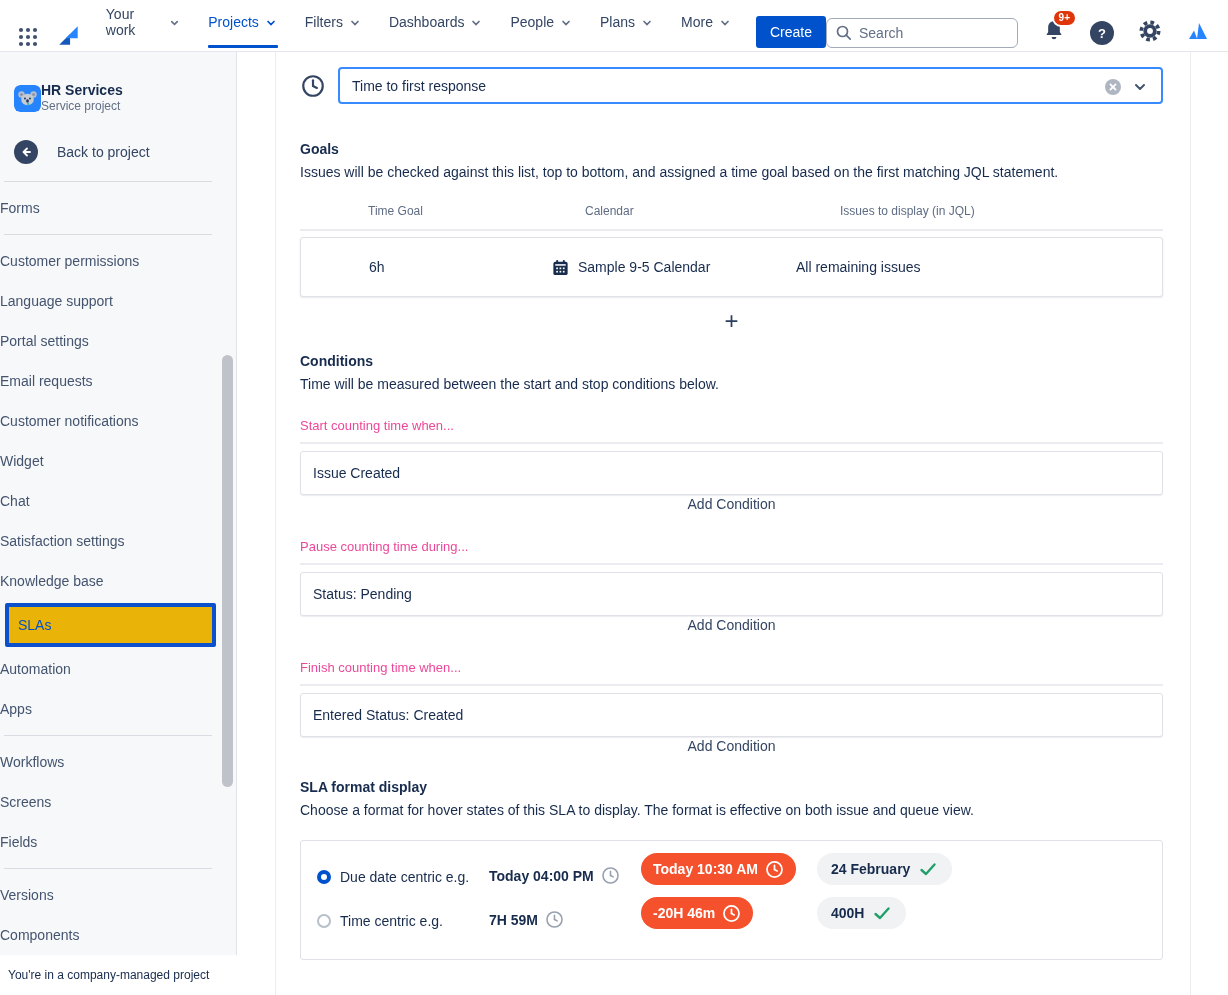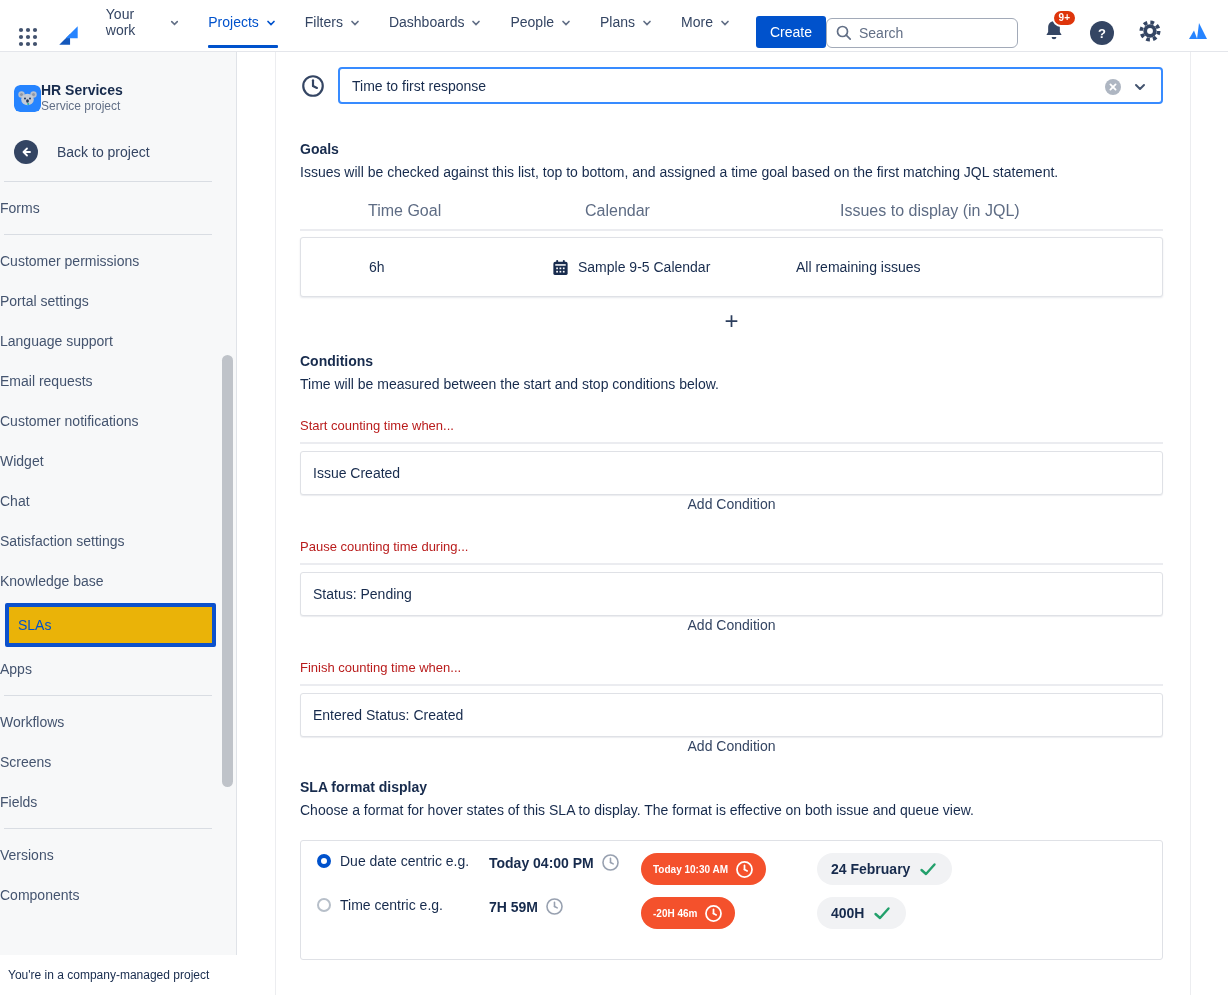--- a/index.html
+++ b/index.html
@@ -66,56 +66,56 @@
     background:#fff; display:flex; align-items:center; padding:0 64px 0 12px; font-size:14px;
     color:#172B4D; cursor:pointer; }
   .sla-clear { position:absolute; right:40px; top:10px; cursor:pointer; }
   .sla-chev { position:absolute; right:12px; top:9px; }
 
   .sec-title { font-size:14px; font-weight:bold; color:#172B4D; }
   .sec-desc { font-size:14px; color:#172B4D; margin-top:7px; }
 
   .goals { margin-top:37px; }
   .gtable-head { display:grid; grid-template-columns:240px 255px 1fr; margin-top:13px; height:38px;
-    align-items:center; border-bottom:2px solid #EBECF0; color:#5E6C84; font-size:16px; }
+    align-items:center; border-bottom:2px solid #EBECF0; color:#5E6C84; font-size:12px; }
   .gh1 { padding-left:68px; } .gh2 { padding-left:45px; } .gh3 { padding-left:45px; }
   .gtable-row { display:grid; grid-template-columns:240px 255px 1fr; align-items:center; height:60px;
     margin-top:6px; background:#fff; border:1px solid #DFE1E6; border-radius:3px;
     box-shadow:0 1px 2px rgba(9,30,66,0.10); font-size:14px; color:#172B4D; cursor:pointer; }
   .gc1 { padding-left:68px; }
   .gc2 { padding-left:10px; display:flex; align-items:center; gap:8px; }
   .plus-row { margin-top:12px; text-align:center; }
   .plus-btn { font-size:24px; font-weight:300; color:#2C3E5D; background:none; border:none;
     cursor:pointer; line-height:24px; font-family:inherit; }
 
   .conditions { margin-top:20px; }
   .cond-group { margin-top:26px; }
-  .cond-label { font-size:13px; color:#b91c1c; }
+  .cond-label { font-size:13px; color:#ec4899; }
   .cond-rule { border:none; border-top:2px solid #EBECF0; margin-top:9px; }
   .cond-box { margin-top:7px; height:44px; background:#fff; border:1px solid #DFE1E6; border-radius:3px;
     box-shadow:0 1px 1px rgba(9,30,66,0.08); display:flex; align-items:center; padding-left:12px;
     font-size:14px; color:#172B4D;text-align:right; }
   .add-cond { text-align:center; }
   .add-cond span { font-size:14px; font-weight:500; color:#344563; cursor:pointer; }
 
   .format { margin-top:24px; }
   .fmt-card { margin-top:22px; height:120px; background:#fff; border:1px solid #DFE1E6; border-radius:3px;
     padding:12px 16px; }
-  .fmt-row { display:flex; align-items:flex-start; height:32px; }
+  .fmt-row { display:flex; align-items:flex-end; height:32px; }
   .fmt-row + .fmt-row { margin-top:12px; }
   .fmt-opt { display:flex; align-items:center; gap:9px; width:172px; cursor:pointer; }
   .radio { width:14px; height:14px; border-radius:50%; background:#fff; flex:0 0 auto; }
   .radio.on { border:4px solid #0052CC; }
   .radio.off { border:2px solid #B7BFC9; }
   .fmt-opt-label { font-size:14px; color:#172B4D; }
   .fmt-plain { width:152px; display:flex; align-items:center; gap:7px; font-size:14px; font-weight:600;
     color:#172B4D; }
   .fmt-pill-cell { width:176px; }
   .pill-orange { display:inline-flex; align-items:center; gap:7px; height:32px; padding:0 12px;
-    background:#F4512C; border-radius:16px; color:#fff; font-size:10px; font-weight:bold; }
+    background:#F4512C; border-radius:16px; color:#fff; font-size:14px; font-weight:bold; }
   .pill-gray { display:inline-flex; align-items:center; gap:8px; height:32px; padding:0 14px;
     background:#F1F2F4; border-radius:16px; color:#172B4D; font-size:14px; font-weight:bold; }
 </style>
 </head>
 <body>
 
 <div class="stage">
 
   <div class="topnav">
     <div class="appgrid">
@@ -248,31 +248,32 @@
       </span>
       <span class="back-label">Back to project</span>
     </div>
 
     <hr class="side-div">
 
     <div class="menu">
       <div class="menu-item">Forms</div>
       <hr class="side-div" style="margin-top:6px;margin-bottom:6px;">
       <div class="menu-item">Customer permissions</div>
+      <div class="menu-item">Language support</div>
       <div class="menu-item">Portal settings</div>
-      <div class="menu-item">Language support</div>
       <div class="menu-item">Email requests</div>
       <div class="menu-item">Customer notifications</div>
       <div class="menu-item">Widget</div>
       <div class="menu-item">Chat</div>
       <div class="menu-item">Satisfaction settings</div>
       <div class="menu-item">Knowledge base</div>
       <div class="sel-wrap">
         <div class="menu-item">SLAs</div>
       </div>
+      <div class="menu-item">Automation</div>
       <div class="menu-item">Apps</div>
       <hr class="side-div" style="margin-top:6px;margin-bottom:6px;">
       <div class="menu-item">Workflows</div>
       <div class="menu-item">Screens</div>
       <div class="menu-item">Fields</div>
       <hr class="side-div" style="margin-top:6px;margin-bottom:6px;">
       <div class="menu-item">Versions</div>
       <div class="menu-item">Components</div>
     </div>
 

